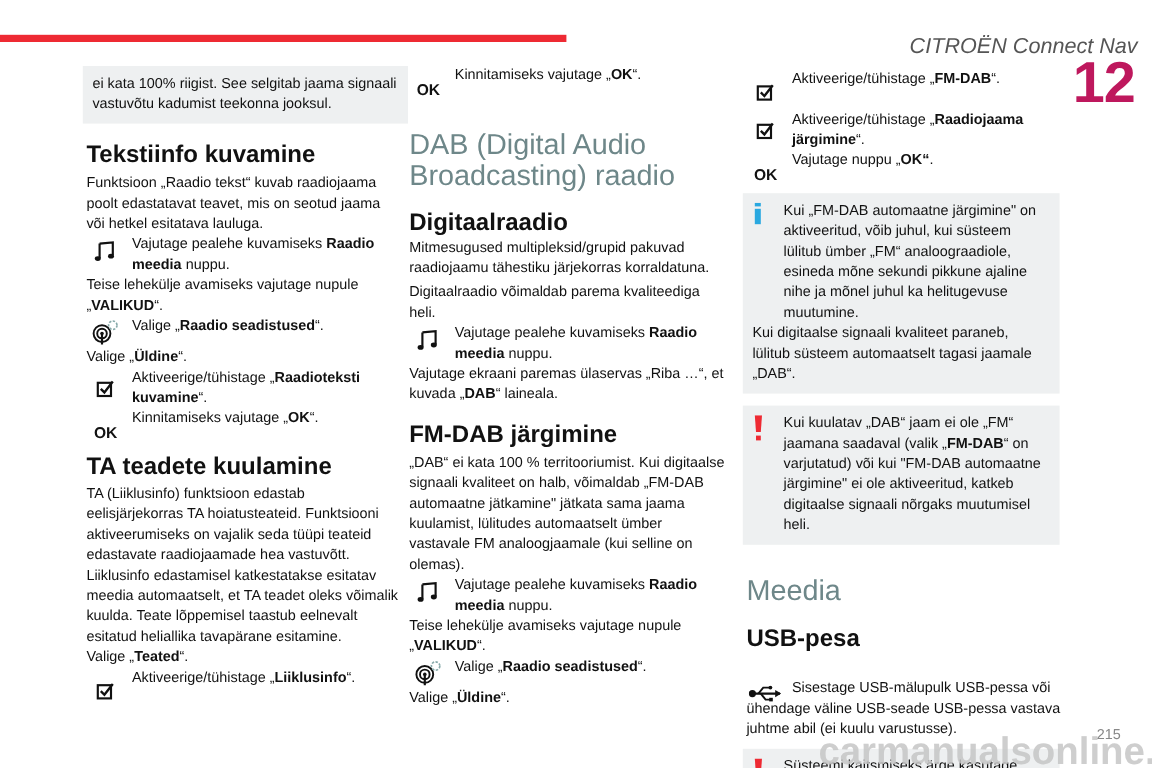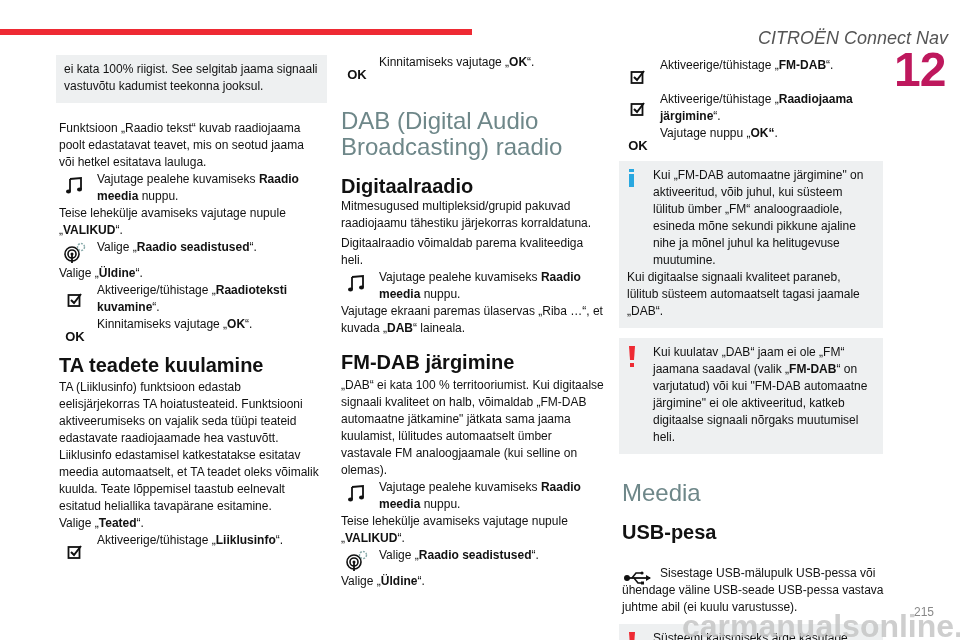--- a/index.html
+++ b/index.html
@@ -3,21 +3,21 @@
 <meta charset="utf-8">
 <style>
   html, body { margin:0; padding:0; }
   body { width:960px; height:640px; background:#ffffff; position:relative; overflow:hidden;
          font-family:"Liberation Sans", sans-serif; color:#111; }
   .redbar { position:absolute; left:0; top:29px; width:257px; height:6px; background:#ee2a33; }
   .redbar.long { width:472px; }
   .header-title { position:absolute; left:758px; top:28px; font-size:18px; color:#555;font-style:italic; }
   .chapter { position:absolute; left:894px; top:42px; font-size:48px; font-weight:bold; color:#be185d; letter-spacing:-1px; }
   .col { position:absolute; width:263px; font-size:12px; line-height:17px; }
-  .col1 { left:59px; top:55px; }
+  .col1 { left:72px; top:55px; }
   .col2 { left:341px; top:54px; }
   .col3 { left:622px; top:57px; }
   .gray-box { background:#eef0f1; padding:6px 8px 8px 8px; margin-left:-3px; width:255px; }
   .h2 { font-size:20px; font-weight:bold; margin:0; line-height:24px; }
   .h1 { font-size:24px; color:#6e8789; font-weight:normal; line-height:26px; margin:0; }
   p { margin:0; }
   .step { position:relative; padding-left:38px; min-height:17px; }
   .step .ic { position:absolute; left:4px; top:2px; width:24px; height:24px; display:flex; align-items:center; justify-content:center; }
   .ok-ic { font-weight:bold; font-size:13px; top:8px !important; }
   b { font-weight:bold; }
@@ -33,20 +33,21 @@
 <div class="redbar long"></div>
 <div class="header-title">CITROËN Connect Nav</div>
 <div class="chapter">12</div>
 
 <div class="col col1">
   <div class="gray-box">
     <p>ei kata 100% riigist. See selgitab jaama signaali vastuvõtu kadumist teekonna jooksul.</p>
   </div>
 
   <div style="height:14px"></div>
+  <h2 class="h2">Tekstiinfo kuvamine</h2>
   <p style="margin-top:3px">Funktsioon „Raadio tekst“ kuvab raadiojaama poolt edastatavat teavet, mis on seotud jaama või hetkel esitatava lauluga.</p>
 
   <div class="step">
     <span class="ic">
       <svg width="20" height="20" viewBox="0 0 20 20">
           <path d="M5 4 L16 3 L16 14" stroke="#111" stroke-width="1.8" fill="none"></path>
           <path d="M5 4 L5 16" stroke="#111" stroke-width="1.8"></path>
           <ellipse cx="3.5" cy="16.5" rx="2.5" ry="2" fill="#111"></ellipse>
           <ellipse cx="14.5" cy="14.5" rx="2.5" ry="2" fill="#111"></ellipse>
         </svg>

